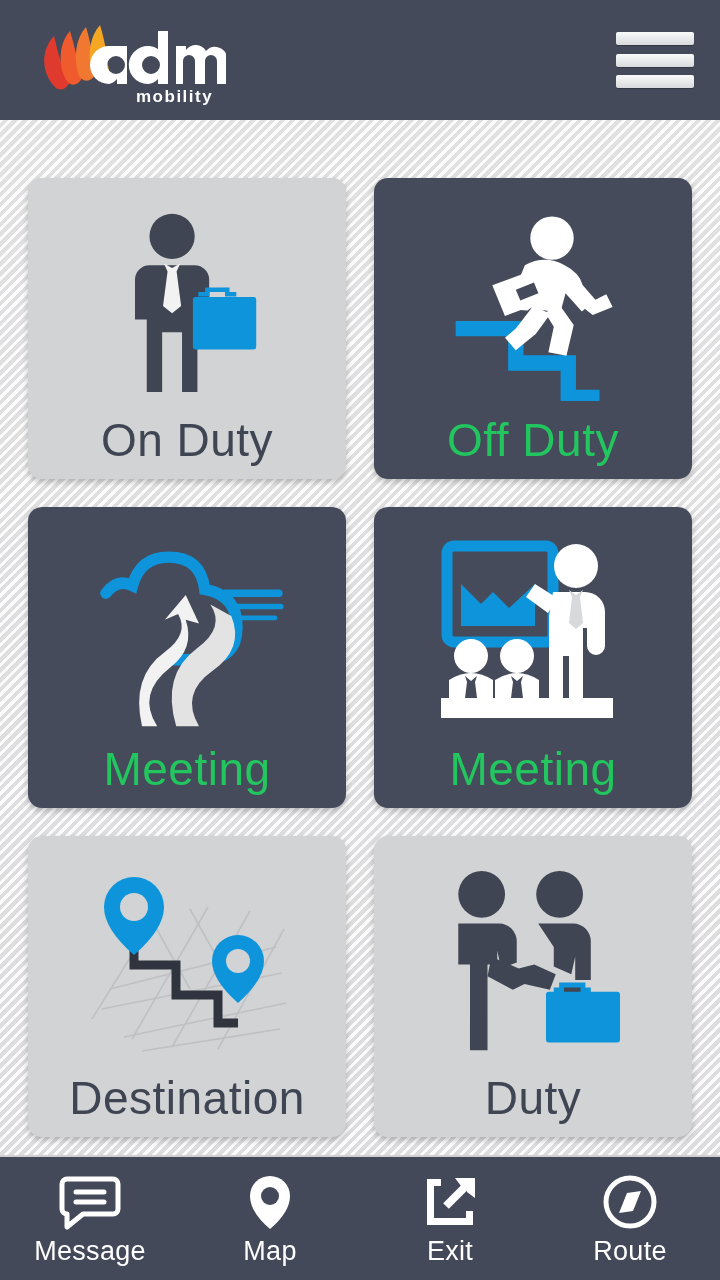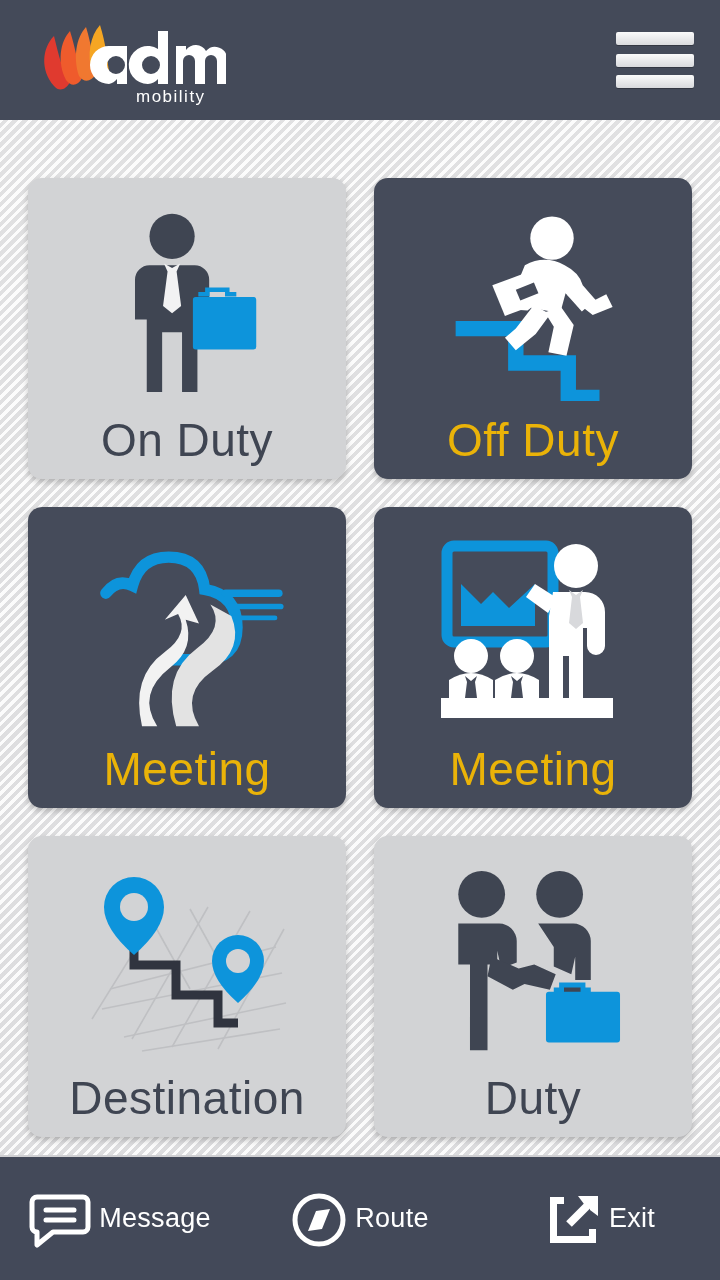--- a/index.html
+++ b/index.html
@@ -19,21 +19,21 @@
   }
 
   
   .header{
     height:120px; flex:0 0 120px;
     background:#444a59;
     display:flex; align-items:center; justify-content:space-between;
     padding:0 26px 0 26px;
     position:relative; z-index:5;
   }
-  .brand{ display:flex; align-items:flex-end; }
+  .brand{ display:flex; align-items:flex-end;font-weight:bold; }
   .brand svg{ display:block; }
   .menu-btn{
     width:78px; height:64px;
     display:flex; flex-direction:column; justify-content:space-between;
     padding:4px 0; cursor:pointer;
   }
   .menu-btn i{
     display:block; height:13px; border-radius:2px;
     background:linear-gradient(#fafafa,#d9dadd);
     box-shadow:0 1px 0 rgba(0,0,0,.25);
@@ -64,34 +64,34 @@
     flex:1 1 auto; width:100%;
     display:flex; align-items:center; justify-content:center;
     min-height:0;
   }
   .tile .art svg{ width:auto; height:100%; max-height:190px; max-width:90%; display:block; }
   .tile .cap{
     font-size:46px; line-height:1; font-weight:400;
     letter-spacing:.5px; padding-top:6px; padding-bottom:2px;
     white-space:nowrap;
   }
-  .tile.dark .cap{ color:#eab308; }
+  .tile.dark .cap{ color:#22c55e; }
   .tile.light .cap{ color:#3f4552; }
 
   
   .nav{
     height:125px; flex:0 0 125px;
     background:#434959;
     display:flex; align-items:center;
     border-top:2px solid #cfcfd2;
     position:relative; z-index:5;
   }
   .nav-item{
     flex:1 1 0; height:100%;
-    display:flex; 
+    display:flex; flex-direction:column;
     align-items:center; justify-content:center;
     gap:8px; cursor:pointer;
   }
   .nav-item .ico{ height:58px; display:flex; align-items:flex-end; }
   .nav-item .ico svg{ display:block; }
   .nav-item .lbl{
     font-size:27px; color:#ffffff; line-height:1; letter-spacing:.3px;
   }
 </style>
 </head>
@@ -270,37 +270,46 @@
     <div class="nav-item">
       <div class="ico">
         <svg width="62" height="54" viewBox="0 0 62 54">
           <path d="M8 3 h46 a5 5 0 0 1 5 5 v25 a5 5 0 0 1 -5 5 h-30 l-16 13 v-13 h0 a5 5 0 0 1 -5 -5 v-25 a5 5 0 0 1 5 -5 Z" fill="none" stroke="#ffffff" stroke-width="5" stroke-linejoin="round"></path>
           <path d="M17 16 h28 M17 26 h28" stroke="#ffffff" stroke-width="5" stroke-linecap="round"></path>
         </svg>
       </div>
       <div class="lbl">Message</div>
     </div>
 
-
-
     <div class="nav-item">
       <div class="ico">
-        <svg width="56" height="56" viewBox="0 0 56 56">
-          <circle cx="28" cy="28" r="24" fill="none" stroke="#ffffff" stroke-width="5"></circle>
-          <path d="M39 17 l-8 20 l-14 2 l8 -20 Z" fill="#ffffff"></path>
-        </svg>
-      </div>
-      <div class="lbl">Route</div>
-    </div>
+        <svg width="46" height="56" viewBox="0 0 46 56">
+          <path d="M23 2 a20 20 0 0 1 20 20 q0 16 -20 33 q-20 -17 -20 -33 a20 20 0 0 1 20 -20 Z" fill="#ffffff"></path>
+          <circle cx="23" cy="22" r="9" fill="#434959"></circle>
+        </svg>
+      </div>
+      <div class="lbl">Map</div>
+    </div>
+
 
     <div class="nav-item">
       <div class="ico">
         <svg width="56" height="56" viewBox="0 0 56 56">
           <path d="M32 5 h19 v19" fill="none" stroke="#ffffff" stroke-width="0"></path>
           <path d="M5 5 h14 v7 h-7 v32 h32 v-7 h7 v14 h-46 Z" fill="#ffffff"></path>
           <path d="M24 32 l24 -24" stroke="#ffffff" stroke-width="8" stroke-linecap="butt"></path>
           <path d="M33 4 h20 v20 l-8 -6 v-6 h-6 Z" fill="#ffffff"></path>
         </svg>
       </div>
       <div class="lbl">Exit</div>
     </div>
+
+    <div class="nav-item">
+      <div class="ico">
+        <svg width="56" height="56" viewBox="0 0 56 56">
+          <circle cx="28" cy="28" r="24" fill="none" stroke="#ffffff" stroke-width="5"></circle>
+          <path d="M39 17 l-8 20 l-14 2 l8 -20 Z" fill="#ffffff"></path>
+        </svg>
+      </div>
+      <div class="lbl">Route</div>
+    </div>
   </div>
 </div>
 
 </body></html>

